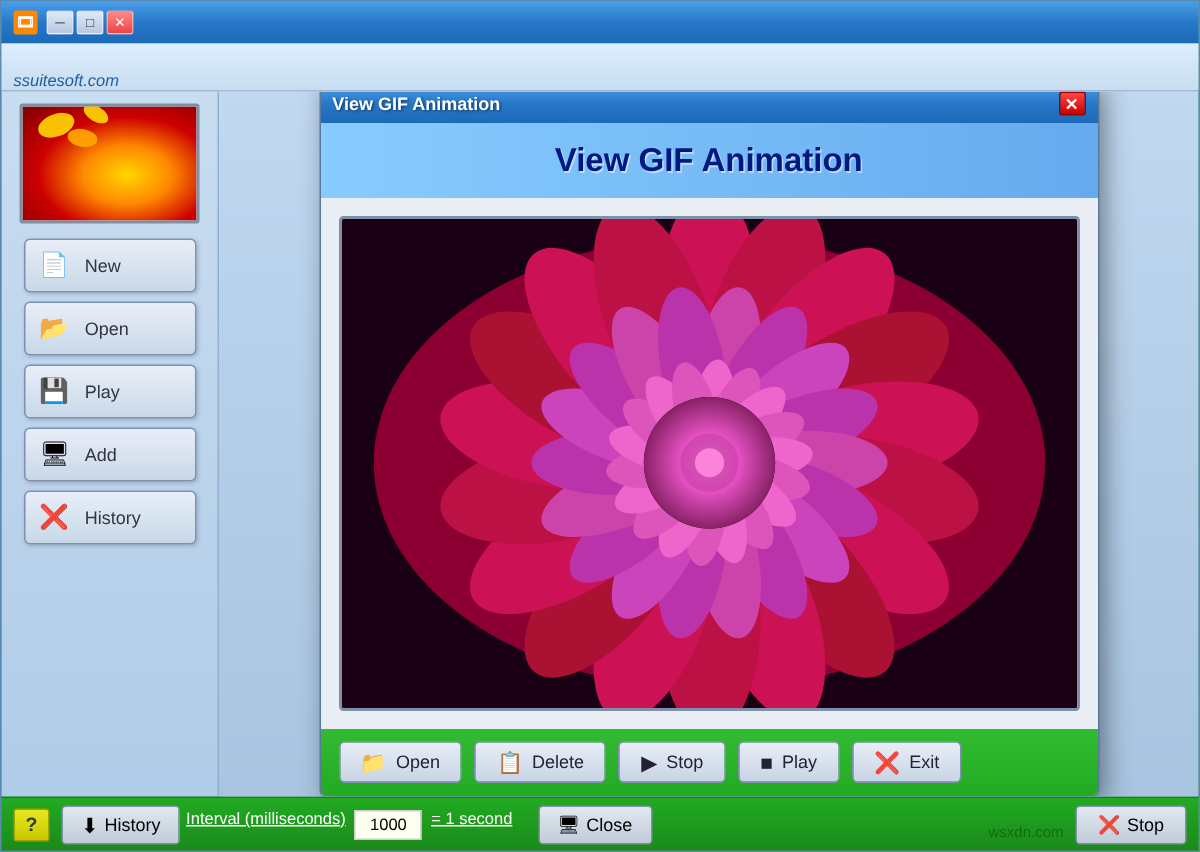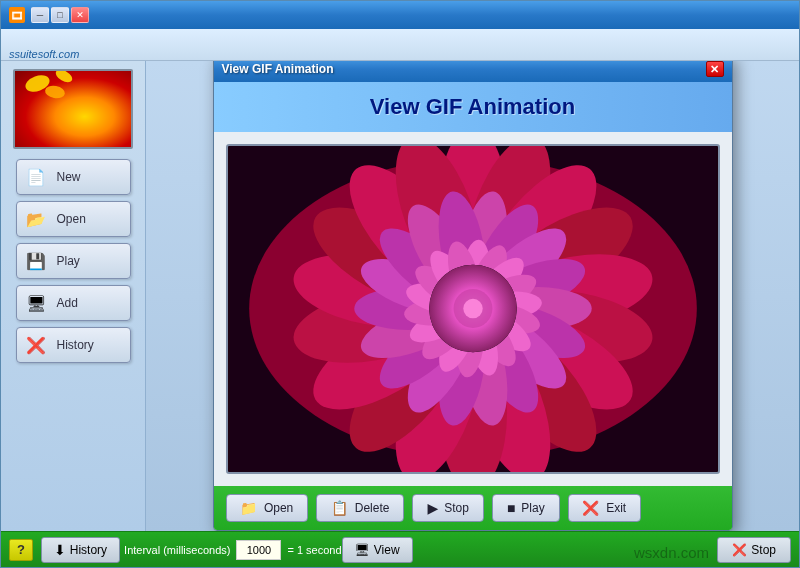--- a/index.html
+++ b/index.html
@@ -196,25 +196,26 @@
       align-items: center;
       cursor: pointer;
       margin-right: 4px;
       gap: 4px;
     }
     .status-create-icon {
       font-size: 14px;
     }
     .status-interval {
       display: flex;
-      align-items: center;
+      align-items: flex-start;
       gap: 6px;
       color: white;
       font-size: 11px;
-      margin-right: 0;
+      margin-right: 17px;
+      text-decoration: underline;
     }
     .interval-input {
       width: 45px;
       height: 20px;
       border: 1px solid #ccc;
       background: #fffff0;
       text-align: center;
       font-size: 11px;
       padding: 1px 3px;
     }
@@ -525,23 +526,23 @@
       <span class="status-create-icon">⬇</span>
       <span>History</span>
     </div>
     <div class="status-interval">
       <span>Interval (milliseconds)</span>
       <input class="interval-input" type="text" value="1000" style="">
       <span>= 1 second</span>
     </div>
     <div class="status-view-btn">
       <span>🖥</span>
-      <span>View</span>
+      <span>Close</span>
     </div>
     <div class="status-spacer"></div>
     <div class="status-exit-btn">
       <span style="color:#cc2200;">❌</span>
       <span>Stop</span>
     </div>
   </div>
 
-  <div style="position:absolute;bottom:6px;right:90px;color:rgba(0,0,0,0.3);font-size:15px;">wsxdn.com</div>
+  <div style="position:absolute;bottom:6px;right:90px;color:rgba(0,0,0,0.3);font-size:10px;">wsxdn.com</div>
 </div>
 
 </body></html>

